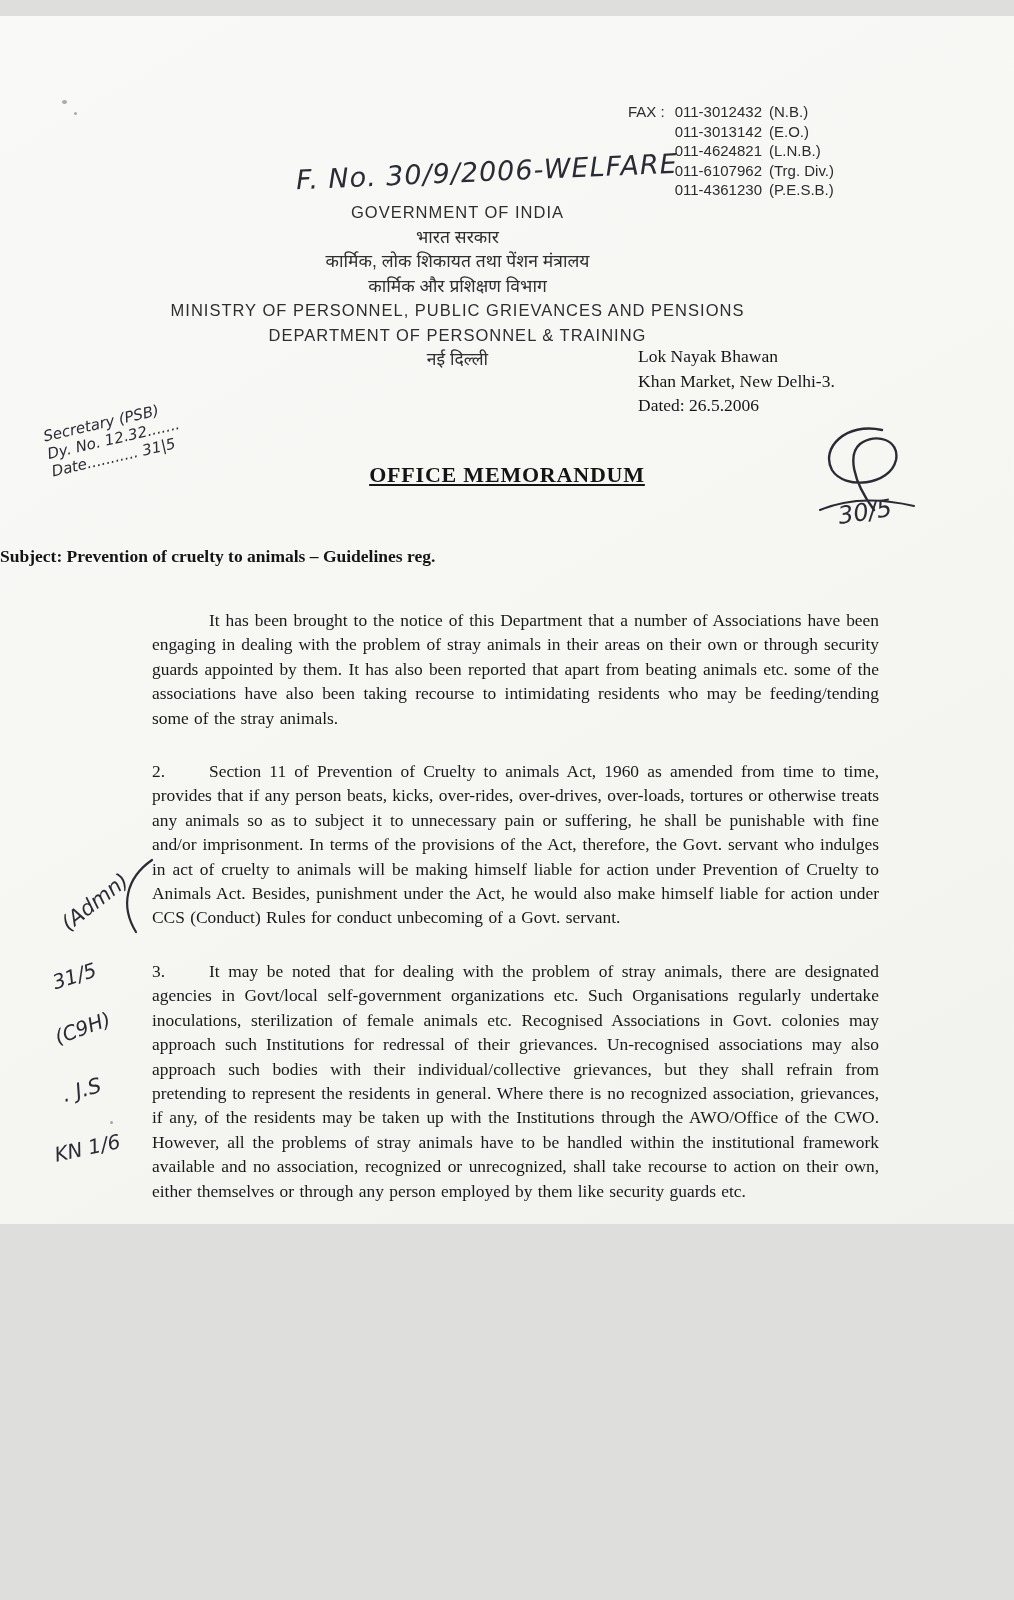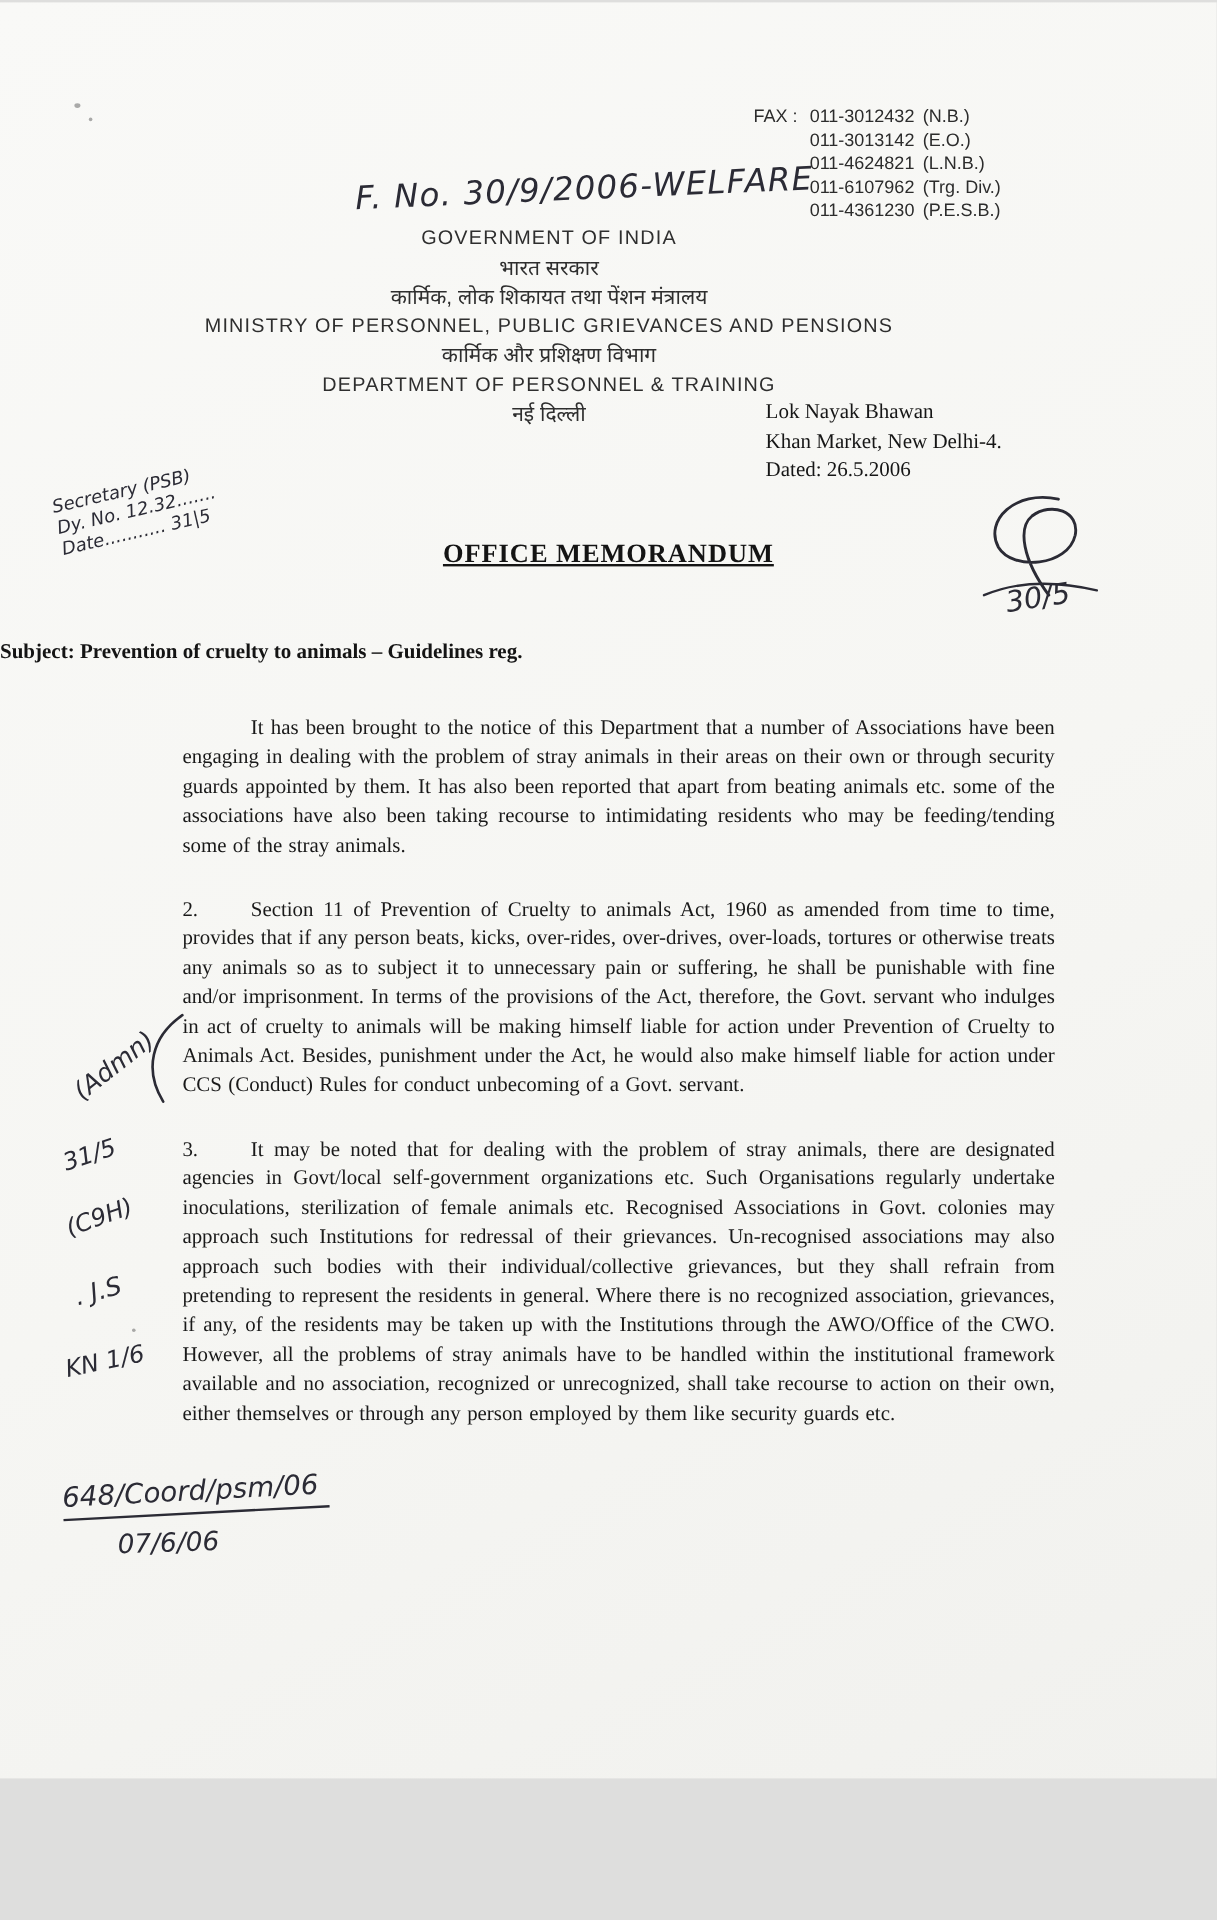--- a/index.html
+++ b/index.html
@@ -1,18 +1,18 @@
 <!DOCTYPE html>
 <html><head>
 <meta charset="utf-8">
 <style>
   * { margin:0; padding:0; box-sizing:border-box; }
   html, body { background:#dededd; }
   .page {
-    position:relative; width:1014px; height:1480px; margin:2px auto;
+    position:relative; width:1014px; height:1208px; margin:16px auto;
     background:linear-gradient(150deg,#f9f9f7 0%, #f6f6f3 55%, #f1f1ee 100%);
     overflow:hidden; color:#1d1d1d;
     font-family:"Liberation Serif", serif;
   }
 
   
   .fax { position:absolute; left:628px; top:86px; display:flex; gap:10px;
          font-family:"Liberation Sans", sans-serif; font-size:15px; line-height:19.5px; color:#2c2c2c; }
   .fax-line { white-space:nowrap; }
   .fax-unit { margin-left:7px; }
@@ -89,29 +89,29 @@
       <div class="fax-line"><span>011-4361230</span><span class="fax-unit">(P.E.S.B.)</span></div>
     </div>
   </div>
 
   <div class="hand file-no">F. No. 30/9/2006-WELFARE</div>
 
   <div class="letterhead">
     <div class="lh-line lh-caps">GOVERNMENT OF INDIA</div>
     <div class="lh-line lh-hindi">भारत सरकार</div>
     <div class="lh-line lh-hindi">कार्मिक, लोक शिकायत तथा पेंशन मंत्रालय</div>
+    <div class="lh-line lh-hindi">कार्मिक और प्रशिक्षण विभाग</div>
     <div class="lh-line lh-caps">MINISTRY OF PERSONNEL, PUBLIC GRIEVANCES AND PENSIONS</div>
-    <div class="lh-line lh-hindi">कार्मिक और प्रशिक्षण विभाग</div>
     <div class="lh-line lh-caps">DEPARTMENT OF PERSONNEL &amp; TRAINING</div>
     <div class="lh-line lh-hindi">नई दिल्ली</div>
   </div>
 
   <div class="address">
     <div>Lok Nayak Bhawan</div>
-    <div>Khan Market, New Delhi-4.</div>
+    <div>Khan Market, New Delhi-3.</div>
     <div>Dated: 26.5.2006</div>
   </div>
 
   <div class="hand diary-stamp">
     <div>Secretary (PSB)</div>
     <div>Dy. No. 12.32.......</div>
     <div>Date........... 31|5</div>
   </div>
 
   <div class="memo-title">OFFICE MEMORANDUM</div>

